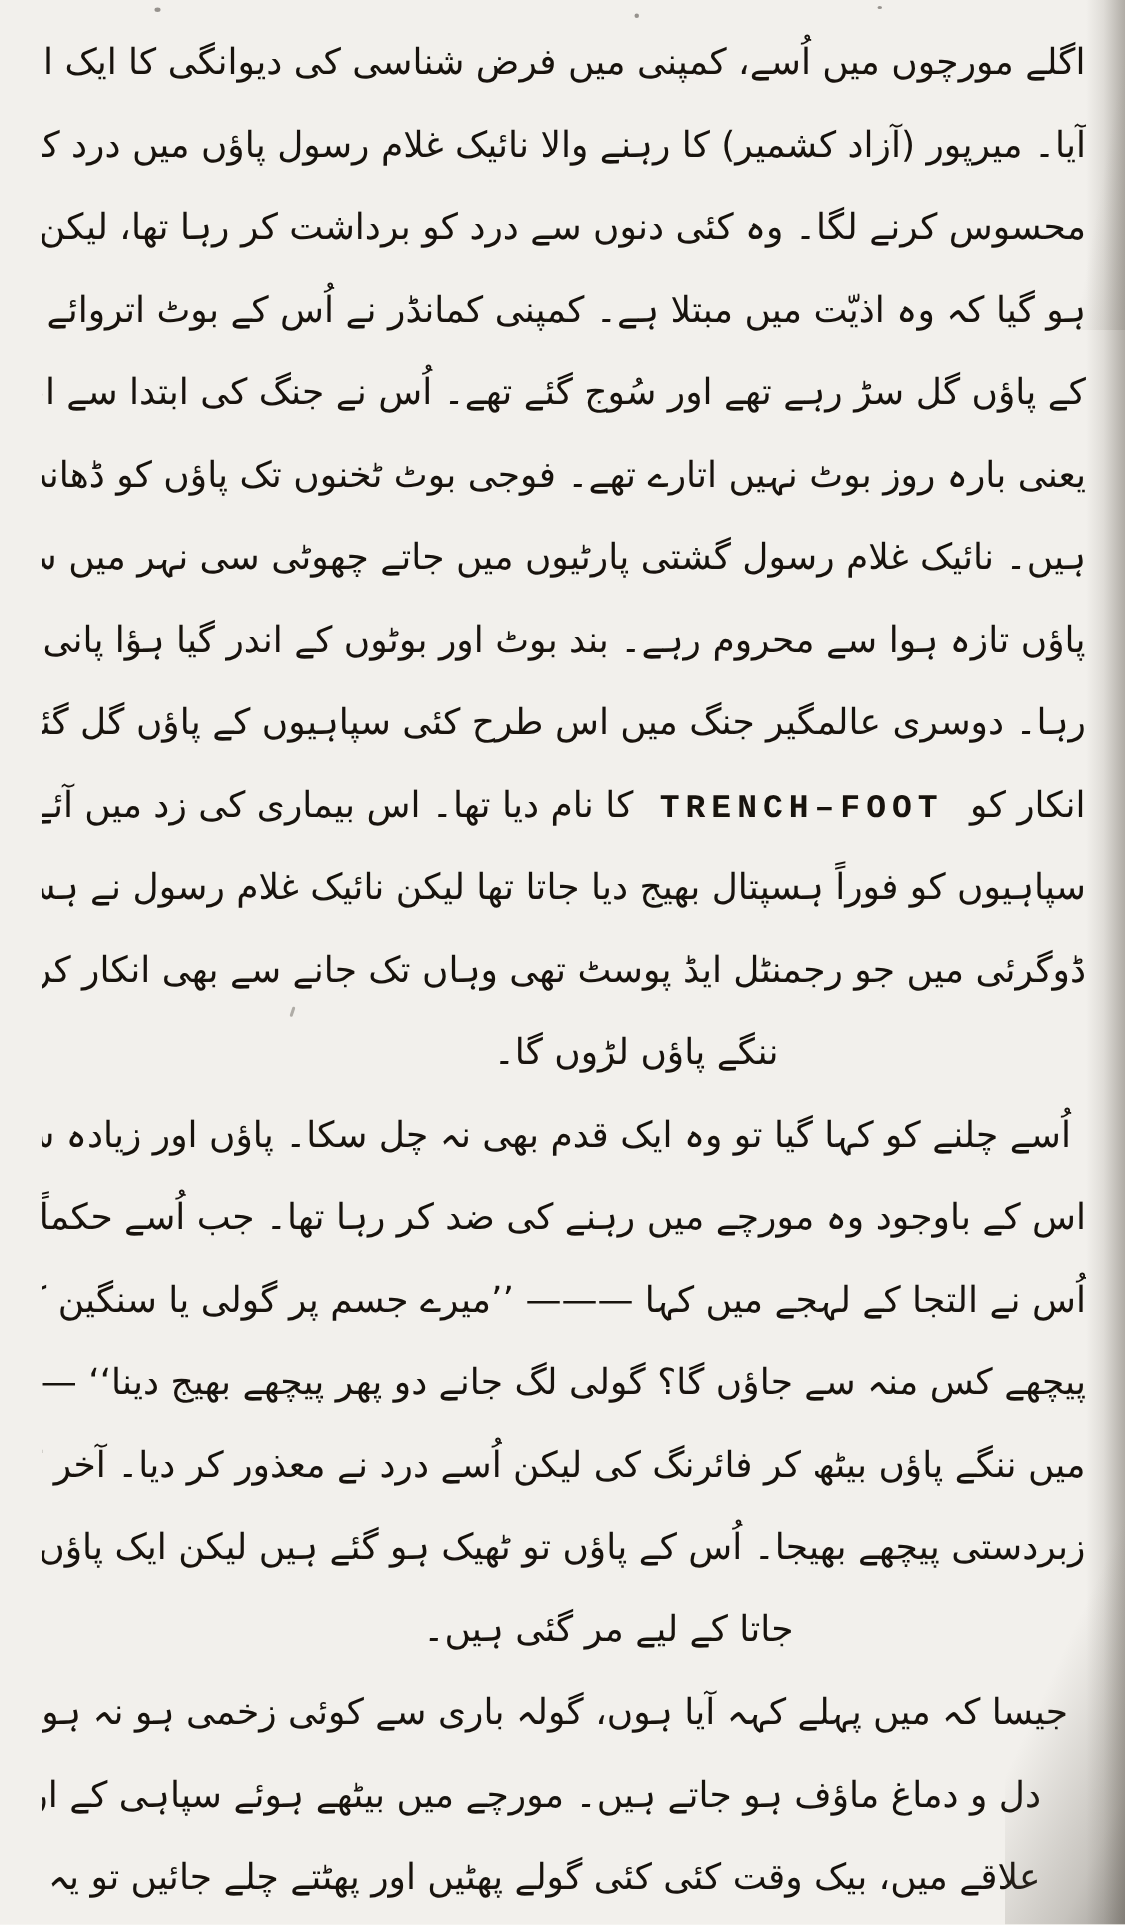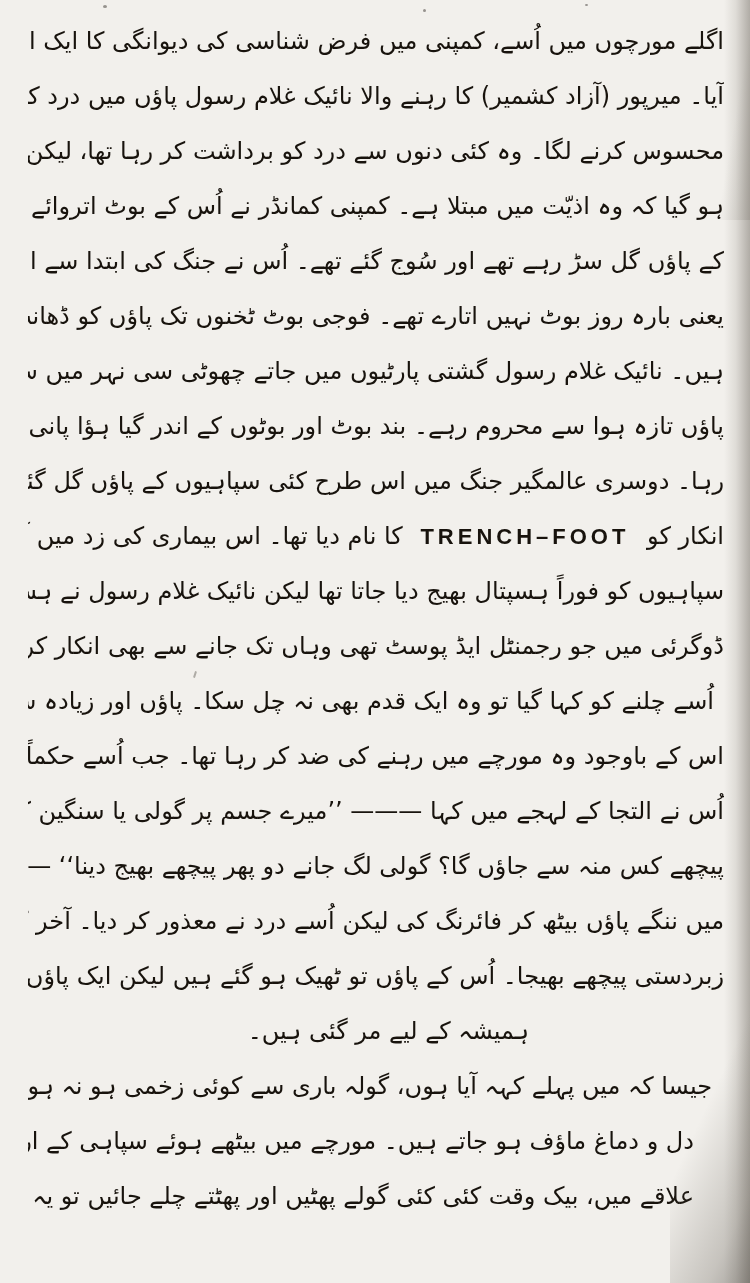--- a/index.html
+++ b/index.html
@@ -31,21 +31,21 @@
   .line.p3-start{padding-left:85px;padding-right:12px;}
   
   .line.short-end{
     text-align:right;
     text-align-last:right;
     padding-right:205px;
   }
   .line.short-end-2{padding-right:195px;}
   .line.curve{padding-right:30px;}
   .latin{
-    font-family:Liberation Sans, sans-serif;
+    font-family:Liberation Mono, monospace;
     font-size:22px;
     letter-spacing:4px;
     font-weight:bold;
     direction:ltr;
     unicode-bidi:embed;
     padding:0 10px;
   }
   
   .edge-shadow{
     position:absolute;top:0;right:0;bottom:0;width:26px;
@@ -88,27 +88,28 @@
     <div class="line">ہیں۔ نائیک غلام رسول گشتی پارٹیوں میں جاتے چھوٹی سی نہر میں سے گذرتا رہا تھا۔</div>
     <div class="line">پاؤں تازہ ہوا سے محروم رہے۔ بند بوٹ اور بوٹوں کے اندر گیا ہؤا پانی پاؤں کو بیکار کرتا</div>
     <div class="line">رہا۔ دوسری عالمگیر جنگ میں اس طرح کئی سپاہیوں کے پاؤں گل گئے تھے ڈاکٹروں نے اس</div>
     <div class="line">
       <span>انکار کو</span>
       <span class="latin">TRENCH–FOOT</span>
       <span>کا نام دیا تھا۔ اس بیماری کی زد میں آئے ہوئے</span>
     </div>
     <div class="line">سپاہیوں کو فوراً ہسپتال بھیج دیا جاتا تھا لیکن نائیک غلام رسول نے ہسپتال تو درکنار</div>
     <div class="line">ڈوگرئی میں جو رجمنٹل ایڈ پوسٹ تھی وہاں تک جانے سے بھی انکار کر دیا۔ کہنے لگا کہ میں</div>
+    <div class="line short-end">ننگے پاؤں لڑوں گا۔</div>
     <div class="line p-start">اُسے چلنے کو کہا گیا تو وہ ایک قدم بھی نہ چل سکا۔ پاؤں اور زیادہ سوجتے جا رہے تھے۔</div>
     <div class="line">اس کے باوجود وہ مورچے میں رہنے کی ضد کر رہا تھا۔ جب اُسے حکماً ہسپتال بھیجنے لگے تو</div>
     <div class="line">اُس نے التجا کے لہجے میں کہا ——— ’’میرے جسم پر گولی یا سنگین کا زخم نہیں ہے‘‘، میں</div>
     <div class="line">پیچھے کس منہ سے جاؤں گا؟ گولی لگ جانے دو پھر پیچھے بھیج دینا‘‘ —— اُس نے مورچے</div>
     <div class="line">میں ننگے پاؤں بیٹھ کر فائرنگ کی لیکن اُسے درد نے معذور کر دیا۔ آخر کمپنی کمانڈر نے اُسے</div>
     <div class="line">زبردستی پیچھے بھیجا۔ اُس کے پاؤں تو ٹھیک ہو گئے ہیں لیکن ایک پاؤں کی تین انگلیاں</div>
-    <div class="line short-end short-end-2">ہمیشہ کے لیے مر گئی ہیں۔</div>
+    <div class="line short-end short-end-2">جاتا کے لیے مر گئی ہیں۔</div>
     <div class="line p3-start">جیسا کہ میں پہلے کہہ آیا ہوں، گولہ باری سے کوئی زخمی ہو نہ ہو مسلسل دھماکوں سے</div>
     <div class="line curve">دل و دماغ ماؤف ہو جاتے ہیں۔ مورچے میں بیٹھے ہوئے سپاہی کے اردگرد، یا چند گز کے</div>
     <div class="line curve">علاقے میں، بیک وقت کئی کئی گولے پھٹیں اور پھٹتے چلے جائیں تو یہ دھماکے جن سے</div>
   </div>
 
   <div class="top-edge-shadow"></div>
   <div class="edge-shadow"></div>
   <div class="corner-shadow"></div>
   <div class="speck s1"></div>
   <div class="speck s2"></div>

